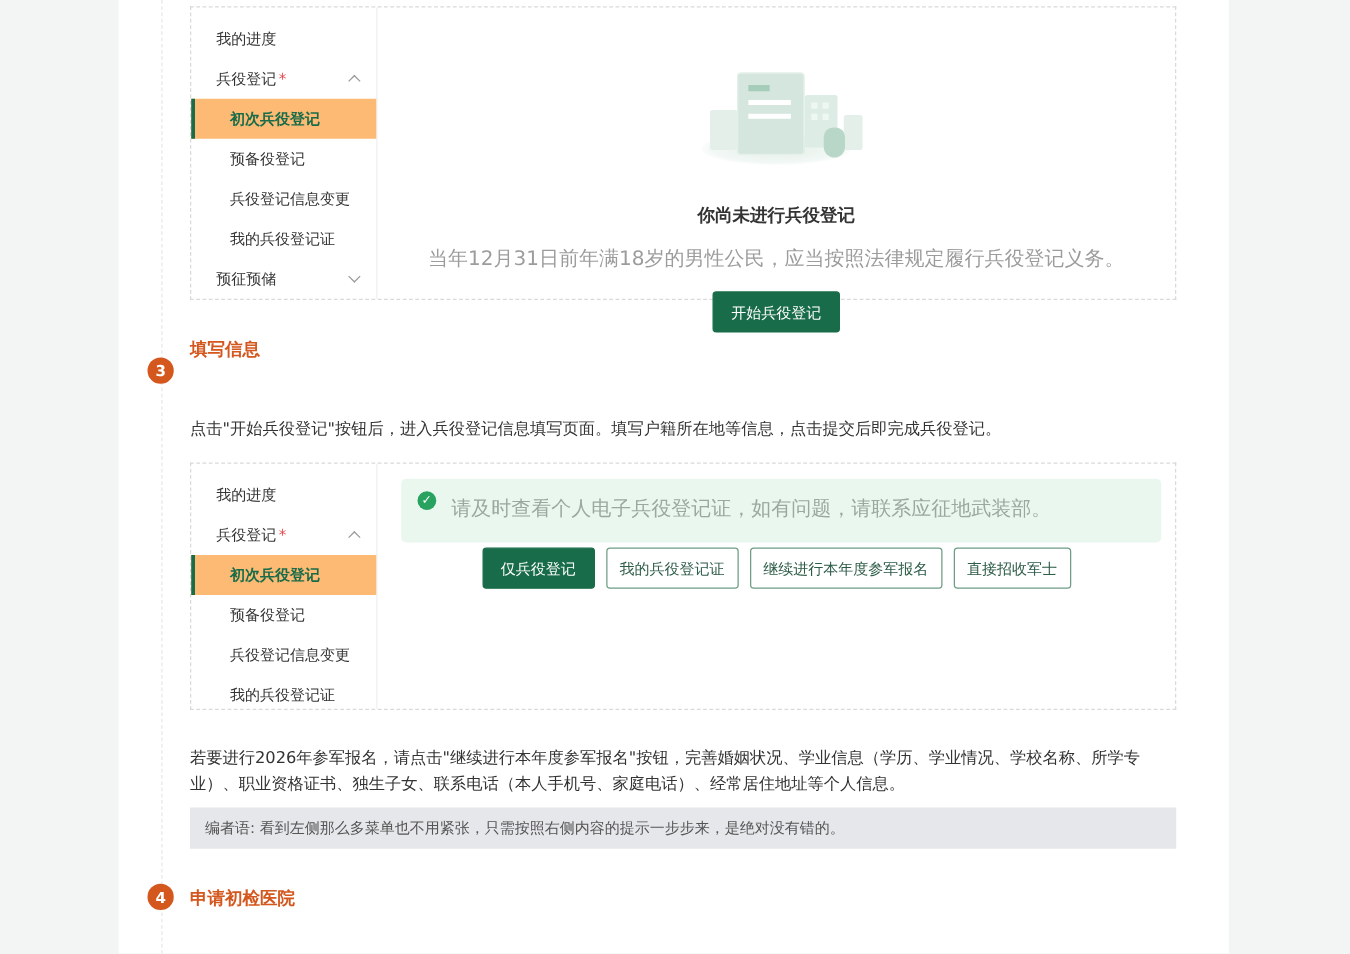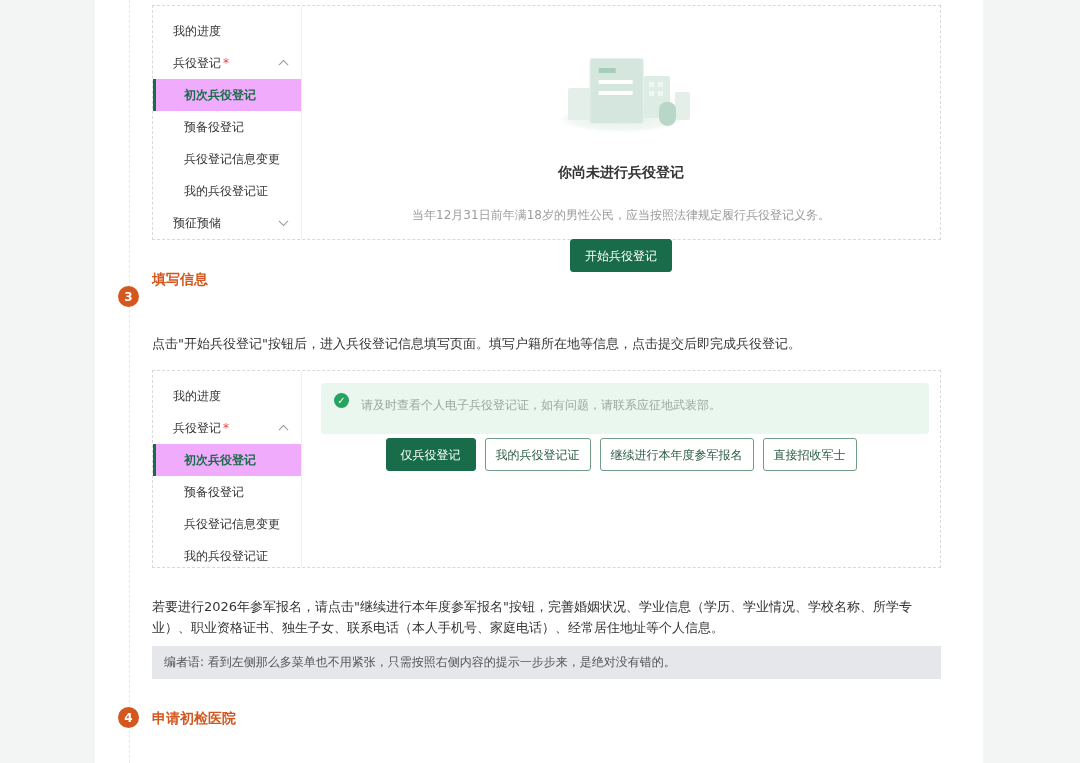--- a/index.html
+++ b/index.html
@@ -9,21 +9,21 @@
   .white-col { position:absolute; left:95px; top:0; width:888px; height:763px; background:#ffffff; }
   .timeline { position:absolute; left:129px; top:0; height:763px; width:0; border-left:1px dashed #e7e7e7; }
 
   
   .panel { position:absolute; background:#fff; border:1px dashed #d9d9d9; display:flex; }
   .panel-1 { left:152px; top:5px; width:789px; height:235px; }
   .panel-2 { left:152px; top:370px; width:789px; height:198px; }
   .sidebar { width:149px; border-right:1px solid #f0f0f0; padding-top:9px; flex:none; }
   .side-item { height:32px; display:flex; align-items:center; padding-left:20px; font-size:12px; color:#333; position:relative; cursor:pointer;text-align:right; }
   .side-item.sub { padding-left:31px; }
-  .side-item.active { background:#f0abfc; color:#196c49; font-weight:bold; border-left:3px solid #196c49; padding-left:28px; }
+  .side-item.active { background:#fdba74; color:#196c49; font-weight:bold; border-left:3px solid #196c49; padding-left:28px; }
   .req { color:#e64545; margin-left:2px; font-size:12px; }
   .chev { position:absolute; right:14px; top:50%; width:7px; height:7px; border-left:1px solid #999; border-bottom:1px solid #999; }
   .chev.up { transform:translateY(-25%) rotate(135deg); }
   .chev.down { transform:translateY(-75%) rotate(-45deg); }
   .panel-main { flex:1; position:relative; }
 
   
   .empty-state { position:absolute; left:0; right:0; top:50px; text-align:center; }
   .illus { position:relative; display:inline-block; width:150px; height:72px; }
   .illus .ground { position:absolute; left:15px; bottom:-4px; width:120px; height:26px; border-radius:50%; background:radial-gradient(ellipse at center,#e4efe9 0%,#f2f8f5 60%,rgba(255,255,255,0) 75%); }
@@ -31,41 +31,41 @@
   .illus .b1 { left:22px; bottom:8px; width:22px; height:32px; }
   .illus .b2 { right:26px; bottom:10px; width:26px; height:42px; background:#ddecE5; background:#ddece5; }
   .illus .b3 { right:6px; bottom:8px; width:15px; height:28px; }
   .illus .b2 .win { position:absolute; width:5px; height:5px; background:#eff7f2; }
   .illus .doc { position:absolute; left:50%; transform:translateX(-58%); bottom:4px; width:54px; height:66px; background:#d5e6de; border-radius:3px; box-shadow:0 0 0 1px rgba(255,255,255,.4) inset; }
   .illus .doc .l0 { position:absolute; left:9px; top:10px; width:17px; height:5px; background:#a6ccba; }
   .illus .doc .l1 { position:absolute; left:9px; top:22px; width:34px; height:4px; background:#ffffff; }
   .illus .doc .l2 { position:absolute; left:9px; top:33px; width:34px; height:4px; background:#ffffff; }
   .illus .tab { position:absolute; left:50%; transform:translateX(38px); bottom:2px; width:17px; height:24px; background:#b9d7c9; border-radius:8px 8px 9px 9px; }
   .empty-title { margin-top:32px; font-size:14px; font-weight:bold; color:#333; }
-  .empty-desc { margin-top:25px; font-size:12px; color:#9c9c9c; }
+  .empty-desc { margin-top:15px; font-size:16px; color:#9c9c9c; }
   .btn { display:inline-flex; align-items:center; justify-content:center; height:33px; font-size:12px; border-radius:3px; cursor:pointer; line-height:1; }
   .btn-primary { background:#196c49; color:#fff; border:1px solid #196c49; padding:0 14px; }
   .btn-outline { background:#fff; color:#2d5c47; border:1px solid #6f9c84; padding:0 10px; }
   .empty-state .btn-primary { margin-top:15px; }
 
   
   .step-circle { position:absolute; left:118px; width:21px; height:21px; border-radius:50%; background:#d4571e; color:#fff; font-size:12px; font-weight:bold; display:flex; align-items:center; justify-content:center; }
   .step-title { position:absolute; left:152px; font-size:14px; font-weight:bold; color:#d4571e; }
   .sc-3 { top:286px; } .st-3 { top:271px; }
   .sc-4 { top:707px; } .st-4 { top:710px; }
 
   .para { position:absolute; left:152px; width:798px; font-size:13px; color:#333; line-height:21px; }
   .para-1 { top:333px; }
   .para-2 { top:596px; }
 
   
   .alert { position:absolute; left:19px; top:12px; width:608px; height:51px; background:#e9f7ee; border-radius:4px; padding:9px 14px 0 40px; }
   .alert .check { position:absolute; left:13px; top:10px; width:15px; height:15px; border-radius:50%; background:#27a35f; color:#fff; font-size:10px; display:flex; align-items:center; justify-content:center; }
   .alert-title { font-size:13px; font-weight:bold; color:#333; }
-  .alert-desc { margin-top:5px; font-size:12px; color:#9aa8a0; }
+  .alert-desc { margin-top:5px; font-size:16px; color:#9aa8a0; }
 
   .btn-row { position:absolute; left:0; right:0; top:67px; display:flex; justify-content:center; gap:9px; }
 
   .note { position:absolute; left:152px; top:646px; width:789px; background:#e5e7ea; font-size:12px; color:#555; padding:8px 12px; }
 </style>
 </head>
 <body>
 
 <div id="canvas">
   <div class="white-col"></div>

